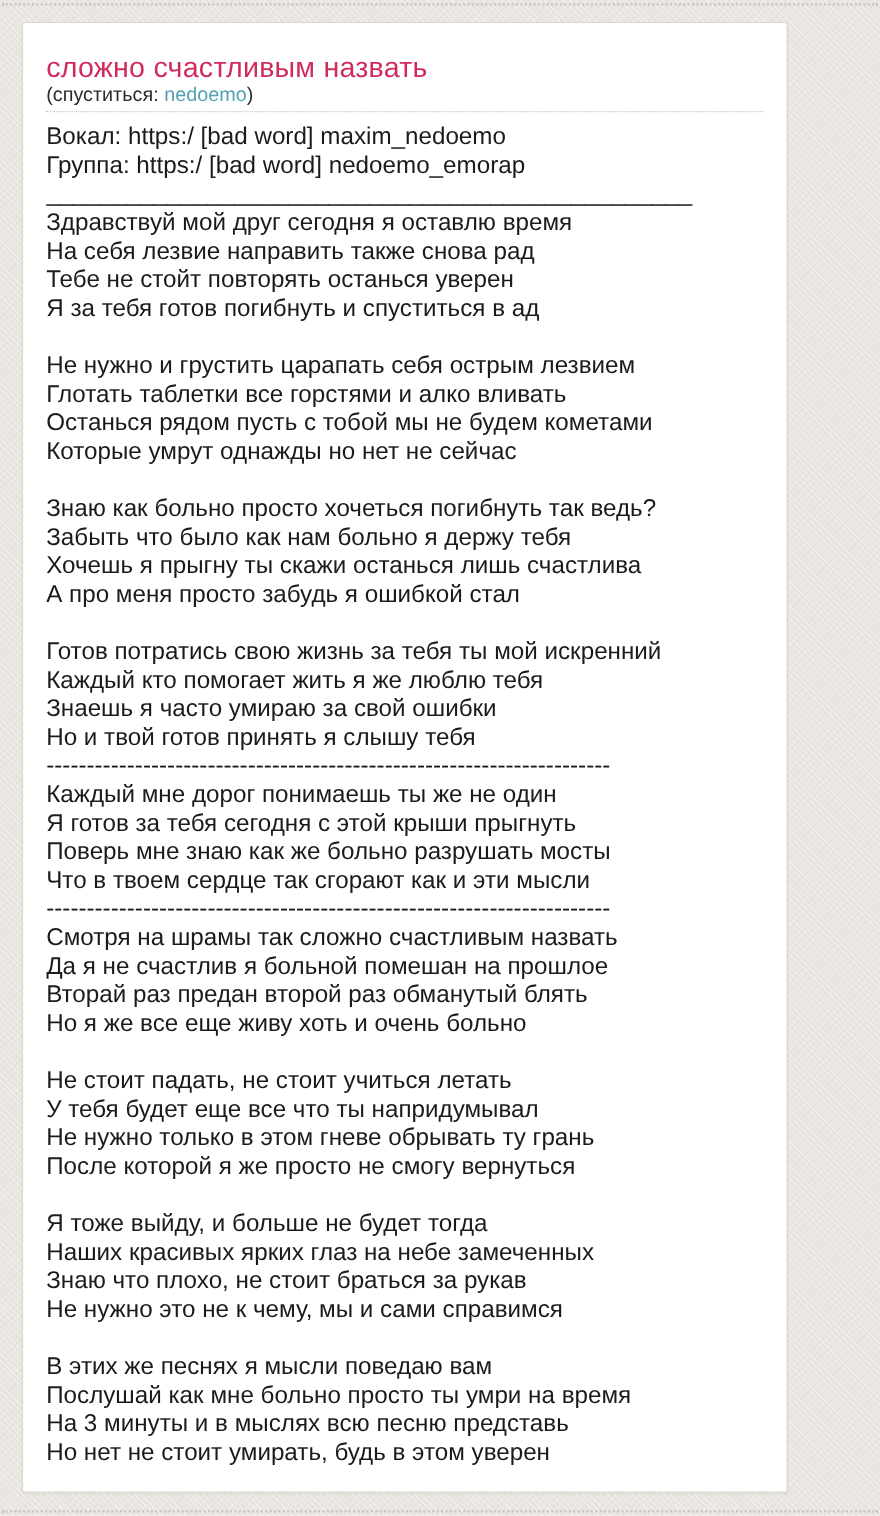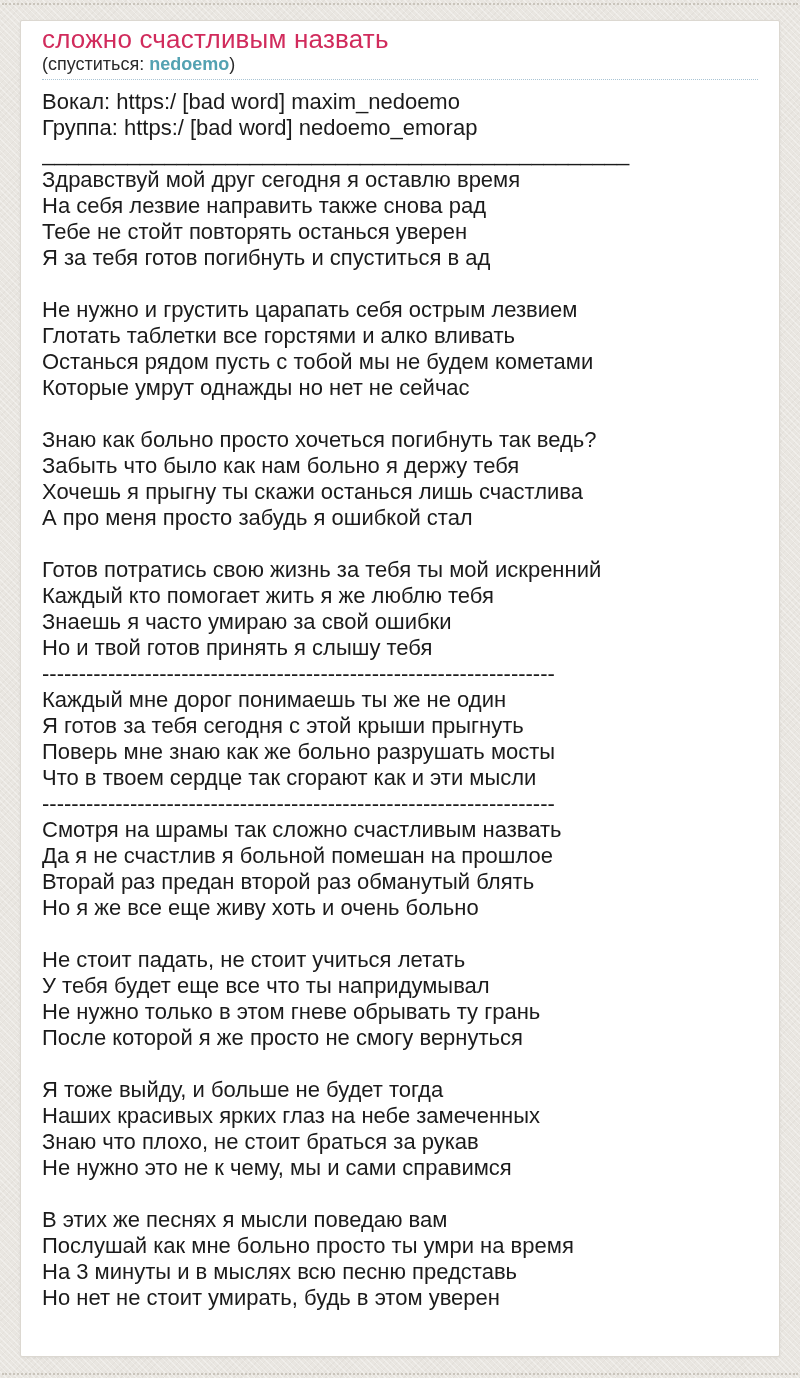--- a/index.html
+++ b/index.html
@@ -27,47 +27,46 @@
   }
   .stitch{
     position:absolute; left:2px; right:2px; height:0;
     border-top:2px dotted var(--stitch);
   }
   .stitch-top{ top:3px; }
   .stitch-bottom{ bottom:3px; }
   .card{
     position:absolute;
     left:20px; top:20px;
-    width:760px; height:1337px;
+    width:696px; height:1337px;
     background: var(--card-background);
     border:1px solid var(--card-border);
     border-radius:2px;
     box-shadow: 0 1px 3px rgba(0,0,0,0.06);
-    padding:4px 21px 0 21px;
+    padding:26px 21px 0 21px;
   }
   .title{
     margin:0;
     font-size:26px;
     font-weight:400;
     line-height:28px;
     color: var(--title);
     letter-spacing:0.2px;
   }
   .artist-row{
     font-size:18px;
     line-height:22px;
     color: var(--label-text);
     padding-bottom:4px;
     border-bottom:1px dotted var(--divider-dotted);
   }
   .artist-link{
     color: var(--artist-link);
     text-decoration:none;
     cursor:pointer;
-    font-weight:bold;
   }
   .lyrics{
     margin-top:9px;
     font-size:22px;
     line-height:26px;
     color: var(--text);
     white-space:pre;
     overflow:hidden;
   }
   .lyrics-line{

